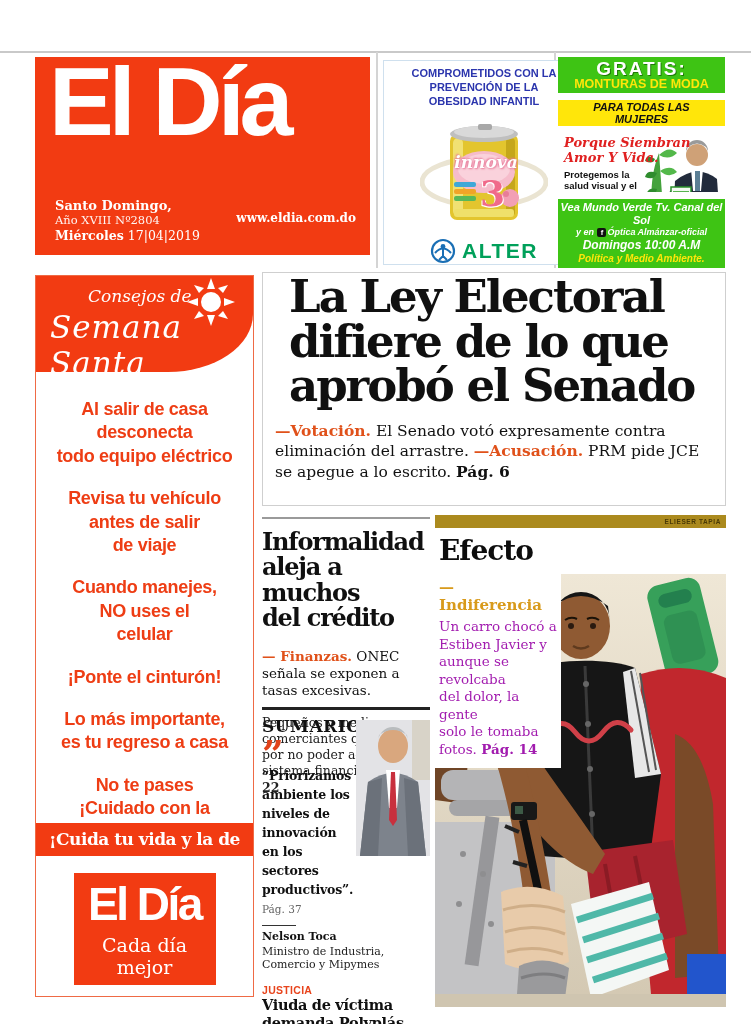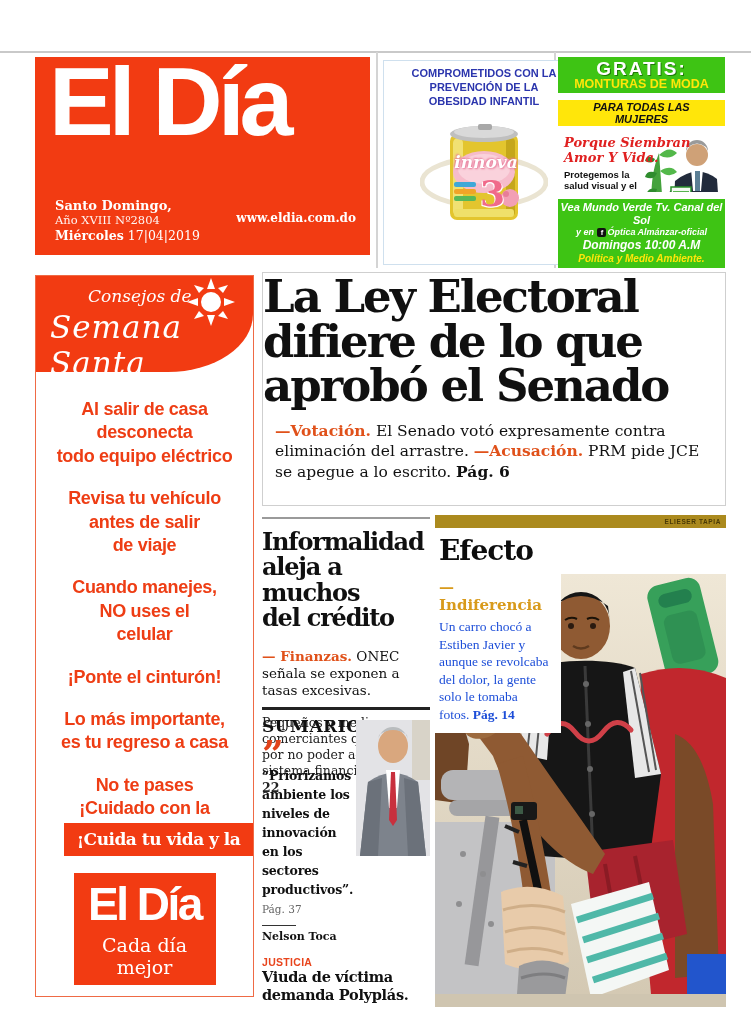--- a/index.html
+++ b/index.html
@@ -70,31 +70,31 @@
   .sidebar { position:absolute; left:35px; top:275px; width:219px; height:722px; background:#fff;
     border:1.5px solid #ef6a45; }
   .sb-header { position:relative; height:96px; background:#f23b12; border-radius:0 0 85px 0 / 0 0 58px 0; }
   .sb-h-top { position:absolute; left:52px; top:10px; font-style:italic; font-size:17px; color:#fff; }
   .sb-h-main { position:absolute; left:14px; top:33px; font-style:italic; font-size:31px; color:#fff; letter-spacing:1px; }
   .sb-sun { position:absolute; right:14px; top:0; }
   .sb-tips { padding:26px 6px 0; text-align:center; }
   .sb-tip { color:#ee3d14; font-family:"Liberation Sans",sans-serif; font-weight:bold; font-size:18px;
     line-height:1.3; letter-spacing:-0.3px; white-space:pre-line; margin-bottom:19px; }
   .sb-banner { position:absolute; left:0; right:0; top:547px; height:33px; background:#f23b12;
-    color:#fff; font-weight:bold; font-size:17px; line-height:33px; text-align:center; letter-spacing:-0.5px;margin-left:28px; }
+    color:#fff; font-weight:bold; font-size:17px; line-height:33px; text-align:center; letter-spacing:-0.5px; }
   .sb-logo { position:absolute; left:50%; transform:translateX(-50%); top:597px; width:142px; height:112px;
     background:#f23b12; text-align:center; }
   .sb-logo-title { margin-top:8px; color:#fff; font-family:"Liberation Sans",sans-serif; font-weight:bold;
     font-size:46px; line-height:1; letter-spacing:-2.5px; }
   .sb-logo-tag { margin-top:7px; color:#fff; font-size:19px; }
 
   
   .lead { position:absolute; left:262px; top:272px; width:464px; height:234px; border:1.5px solid #cfcfcf;
     background:#fff; }
-  .lead-headline { margin:2px 0 0; font-weight:bold; font-size:45px; line-height:0.99;
+  .lead-headline { margin:2px 26px 0; font-weight:bold; font-size:45px; line-height:0.99;
     letter-spacing:-2px; color:#101010; white-space:pre-line; }
   .lead-deck { margin:12px 12px 0; font-size:15.5px; line-height:1.32; color:#111; }
   .deck-kicker { color:#e0511a; font-weight:bold; }
   .bold { font-weight:bold; }
 
   
   .inf { position:absolute; left:262px; top:517px; width:168px; }
   .rule { height:2px; background:#9a9a9a; }
   .inf-headline { margin-top:10px; font-weight:bold; font-size:24px; line-height:1.06;
     letter-spacing:-1.2px; color:#101010; white-space:pre-line; }
@@ -126,21 +126,21 @@
   .ph-credit { height:13px; background:#ab8a1e; text-align:right; color:#4a3a05; padding-right:5px;
     font-family:"Liberation Sans",sans-serif; font-weight:bold; font-size:6.5px; line-height:13px;
     letter-spacing:.6px; }
   .ph-band { height:46px; background:#fff; }
   .ph-headline { font-weight:bold; font-size:28px; line-height:46px; letter-spacing:-1px;
     padding-left:4px; color:#0d0d0d; }
   .ph-area { position:relative; height:433px; overflow:hidden; background:#e5dccb; }
   .ph-area > svg { position:absolute; left:0; top:0; }
   .ph-textbox { position:absolute; left:0; top:0; width:126px; background:#fff; padding:4px 4px 10px 4px; }
   .ph-kicker { color:#d89a1b; font-weight:bold; font-size:15px; }
-  .ph-body { margin-top:4px; font-size:13.5px; line-height:1.3; color:#1d4ed8; white-space:pre-line;font-family:Liberation Serif, serif; }
+  .ph-body { margin-top:4px; font-size:13.5px; line-height:1.3; color:#a21caf; white-space:pre-line; }
 </style>
 </head>
 <body>
 
 <div class="page">
 
   <div class="top-rule"></div>
   <div class="vsep vsep1"></div>
   <div class="vsep vsep2"></div>
 
@@ -172,20 +172,29 @@
         <rect x="34" y="72" width="22" height="5" rx="2" fill="#3fa8d8"></rect>
         <rect x="34" y="79" width="22" height="5" rx="2" fill="#f0a428"></rect>
         <rect x="34" y="86" width="22" height="5" rx="2" fill="#58b858"></rect>
         <circle cx="90" cy="88" r="9" fill="#f2a0b5"></circle>
         <circle cx="86" cy="84" r="3" fill="#e87d98"></circle>
         <rect x="34" y="99" width="60" height="8" rx="3" fill="#efe06a"></rect>
       </svg>
       <div class="can-product">innova</div>
       <div class="can-number">3</div>
     </div>
+    <div class="alter-brand-row">
+      <svg width="26" height="26" viewBox="0 0 26 26">
+        <circle cx="13" cy="13" r="11" fill="#fff" stroke="#1a6fb5" stroke-width="2.2"></circle>
+        <circle cx="13" cy="8.5" r="2.4" fill="#1a6fb5"></circle>
+        <path d="M5,15 Q13,6 21,15" fill="none" stroke="#1a6fb5" stroke-width="2"></path>
+        <path d="M13,11 L13,18 M13,18 L9,22 M13,18 L17,22" fill="none" stroke="#1a6fb5" stroke-width="2"></path>
+      </svg>
+      <span class="alter-brand">ALTER</span>
+    </div>
   </div>
 
   <div class="ad-optica">
     <div class="op-head">
       <div class="op-free">GRATIS:</div>
       <div class="op-free-sub">MONTURAS DE MODA</div>
     </div>
     <div class="op-aud">PARA TODAS LAS MUJERES</div>
     <div class="op-mid">
       <svg class="op-man-svg" width="80" height="124" viewBox="0 0 80 124">
@@ -314,20 +323,21 @@
 ambiente los
 niveles de
 innovación
 en los sectores
 productivos”.</span>
         <span class="page-ref">Pág. 37</span>
       </div>
     </div>
     <div class="sum-author-rule"></div>
     <div class="author-name">Nelson Toca</div>
+    <div class="author-title">Ministro de Industria, Comercio y Mipymes</div>
     <div class="sum-item">
       <div class="item-section">JUSTICIA</div>
       <div class="item-headline">
         <span>Viuda de víctima demanda Polyplás.</span>
         
       </div>
     </div>
 
   </div>
 

